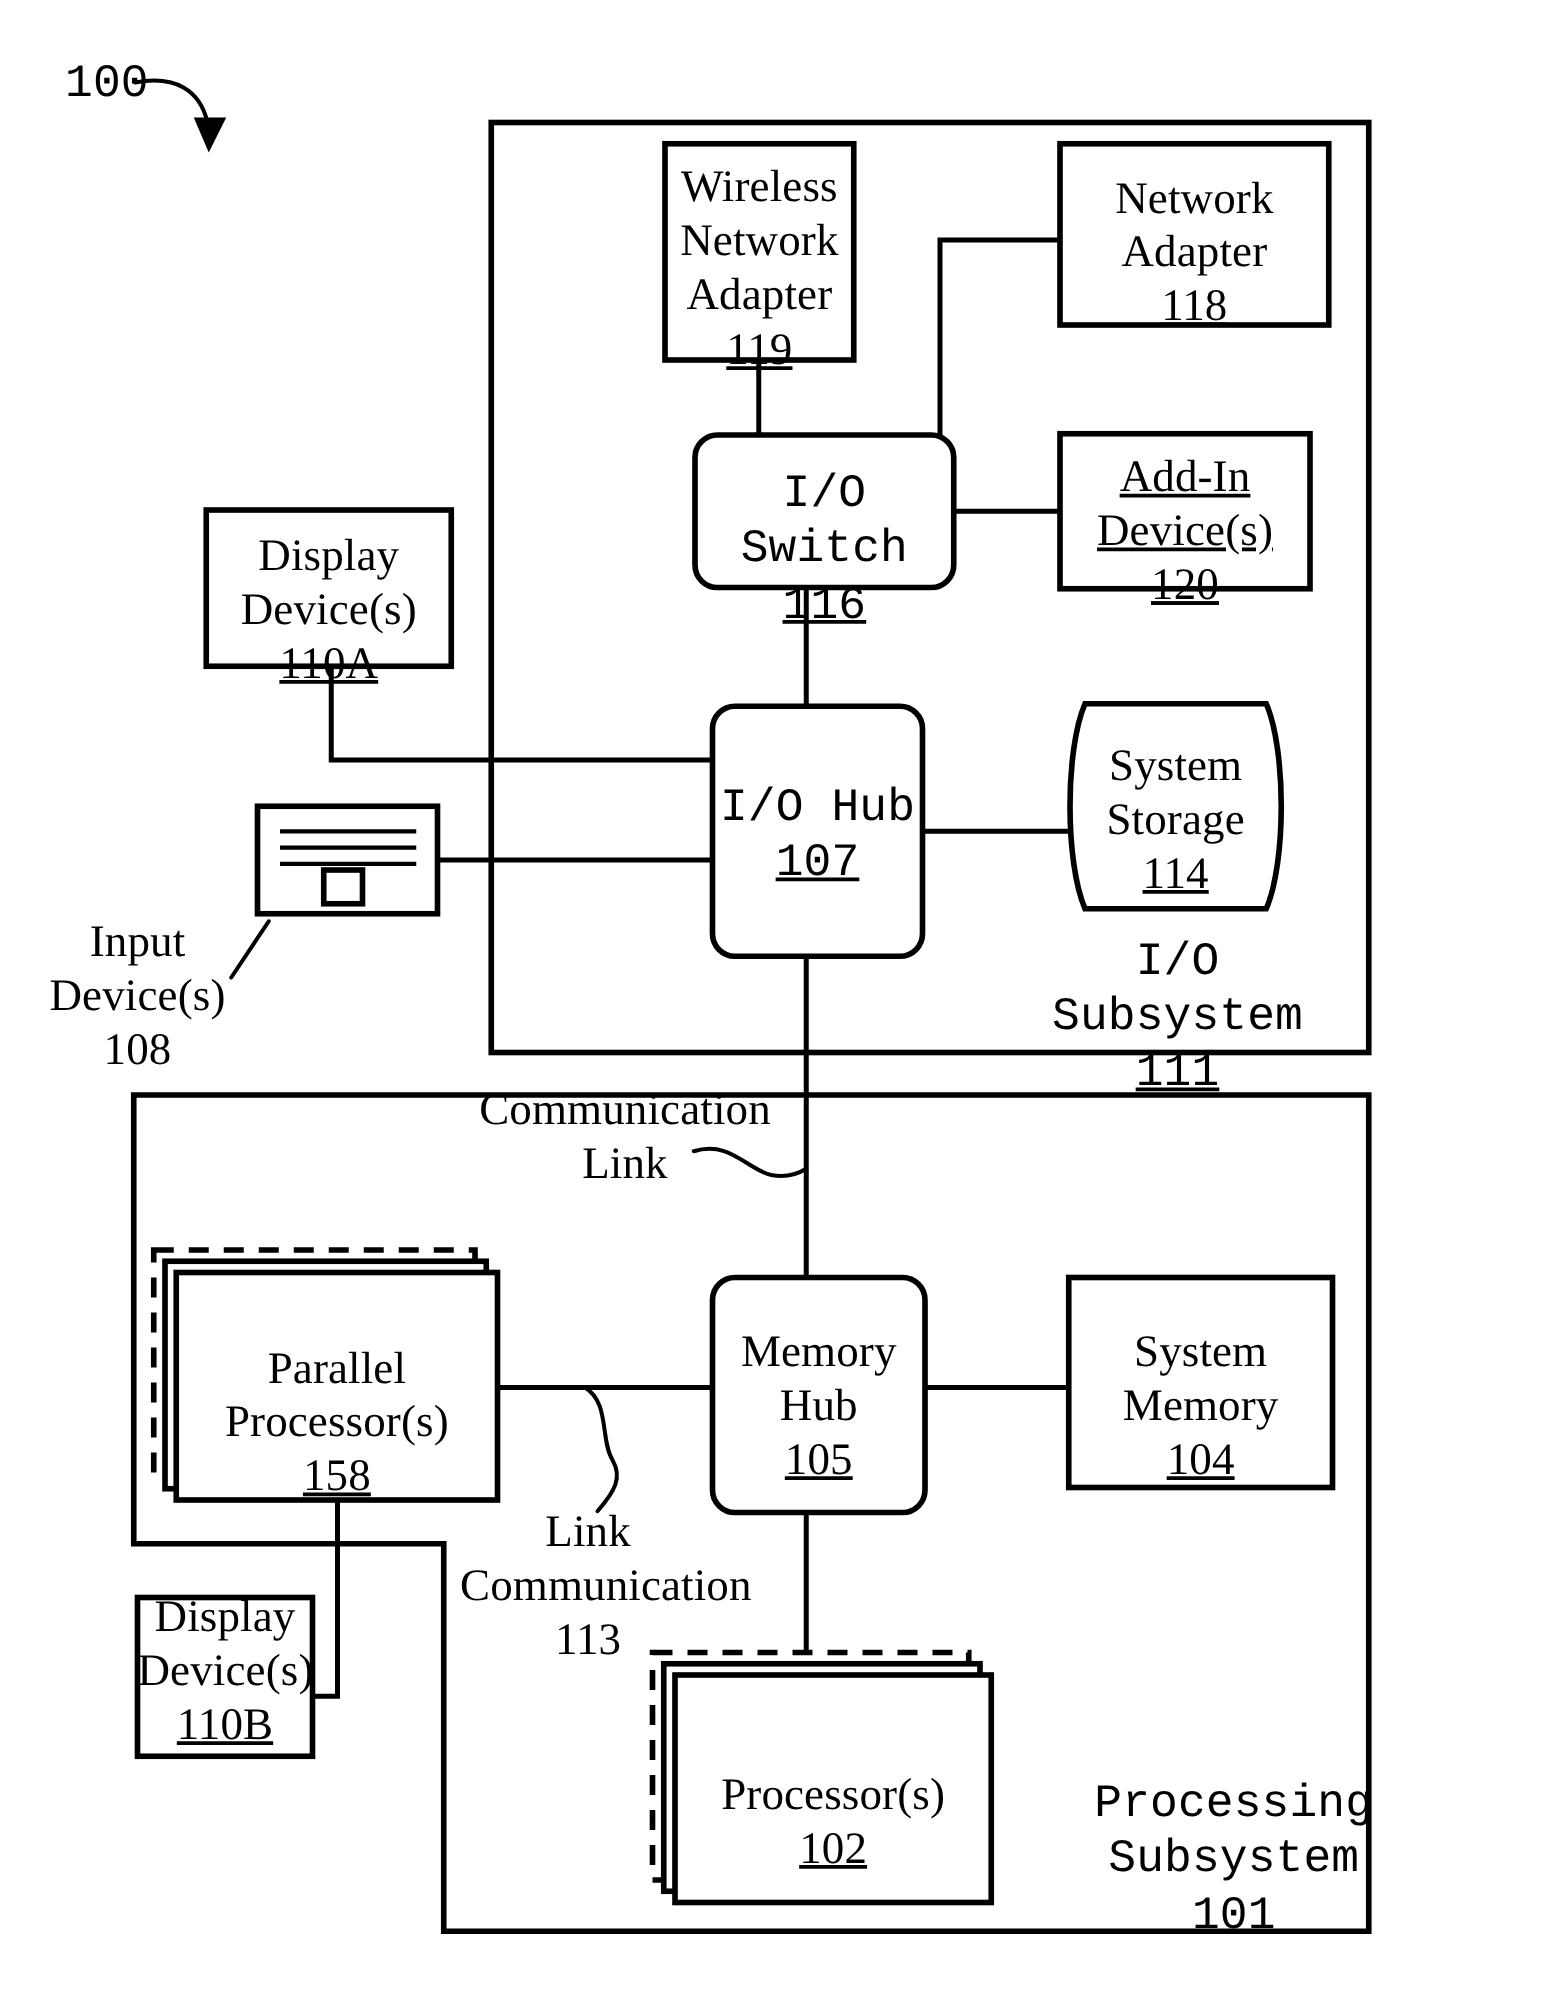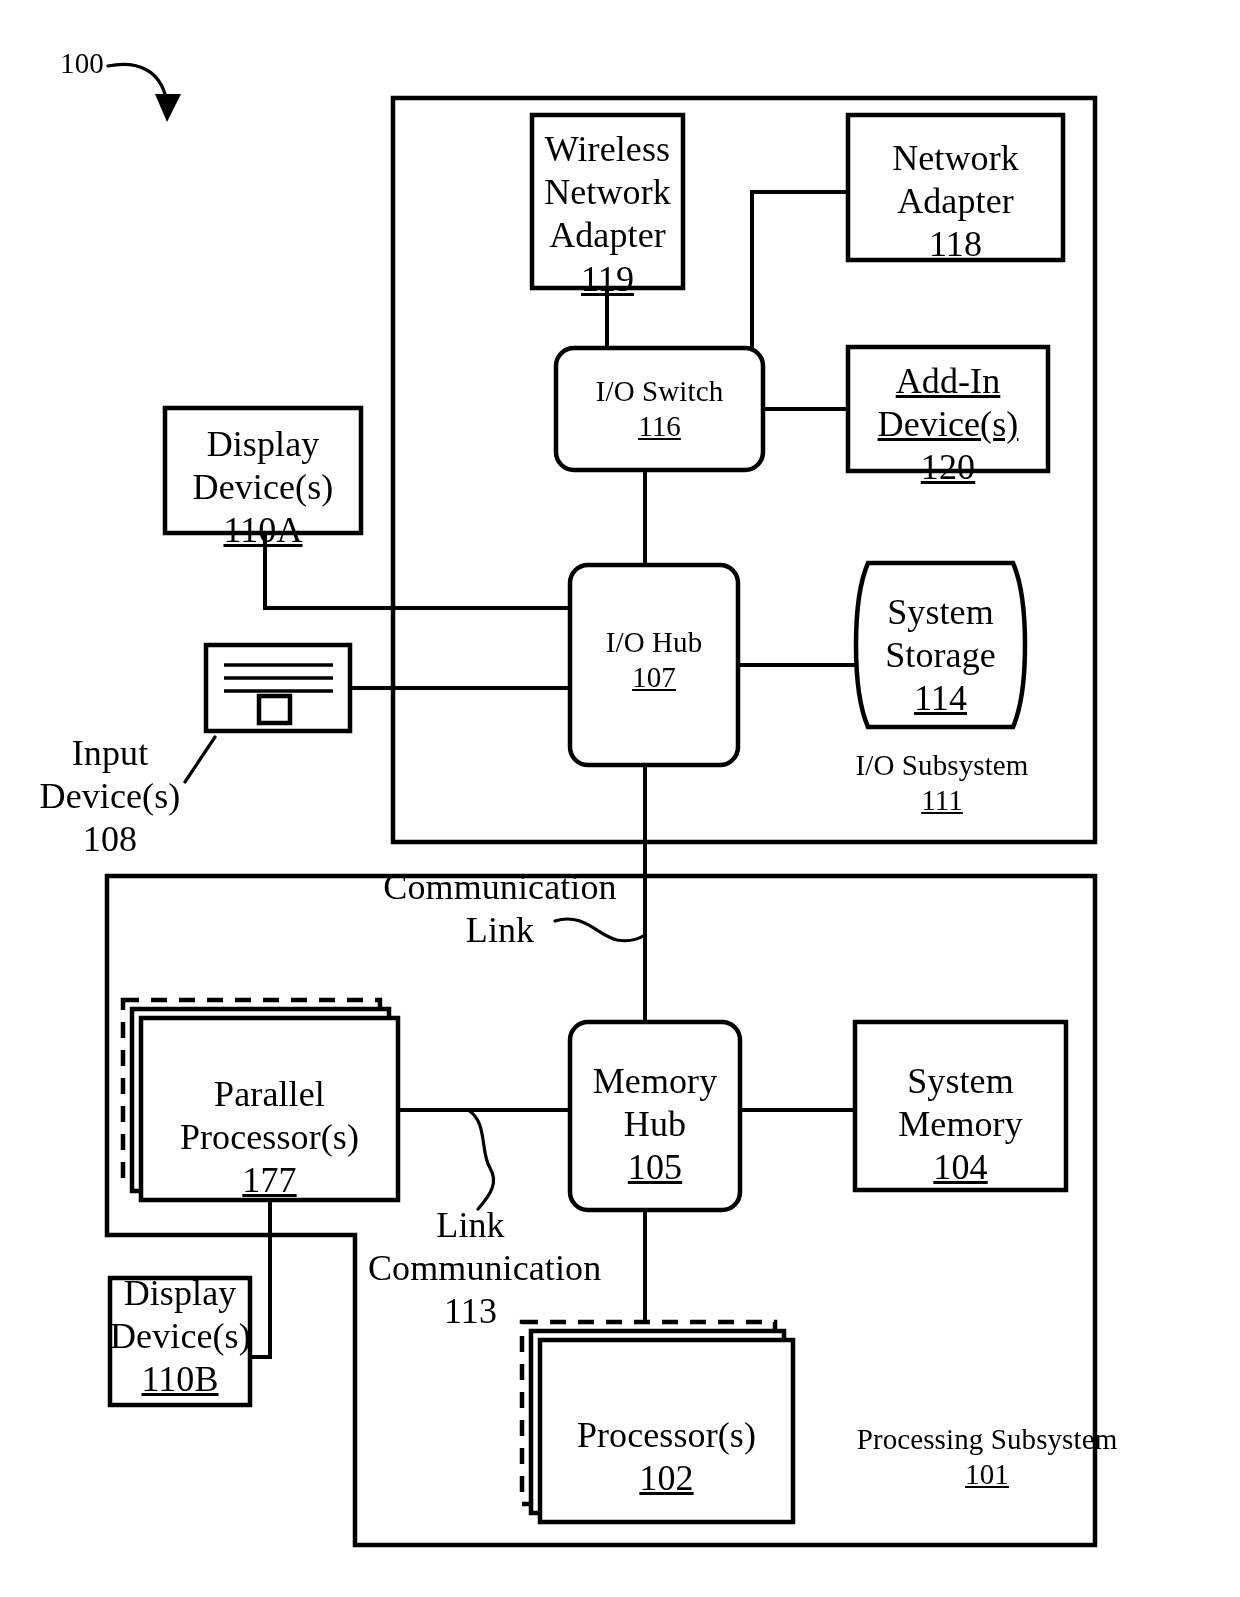--- a/index.html
+++ b/index.html
@@ -9,21 +9,21 @@
   .ln{stroke:#000;stroke-width:4;fill:none;stroke-linecap:square;}
   .ln-thin{stroke:#000;stroke-width:3.4;fill:none;}
   .bx{stroke:#000;stroke-width:4.5;fill:#ffffff;}
   .bx-dash{stroke:#000;stroke-width:4.5;fill:#ffffff;stroke-dasharray:16 12;}
   .leader{stroke:#000;stroke-width:3.2;fill:none;stroke-linecap:round;}
   .lbl{position:absolute;text-align:center;color:#000;line-height:1.20;
        font-family:"Liberation Serif",serif;letter-spacing:0.1px;}
   .lbl span{display:block;}
   .u{text-decoration:underline;text-underline-offset:2px;}
   .f28{font-size:36px;}
-  .f29{font-size:29px;}
+  .f29{font-size:37px;font-family:Liberation Mono, monospace;}
 </style>
 </head>
 <body>
 
 <div id="stage">
 
   <svg id="diagram" viewBox="0 0 1240 1597">
 
     <rect class="bx" x="393" y="98" width="702" height="744"></rect>
 
@@ -148,21 +148,21 @@
     <span>108</span>
   </div>
 
   <div class="lbl f28" style="left:380px;top:866px;width:240px;">
     <span>Communication</span>
     <span>Link</span>
   </div>
 
   <div class="lbl f28" style="left:141px;top:1073px;width:257px;">
     <span>Parallel Processor(s)</span>
-    <span class="u">177</span>
+    <span class="u">158</span>
   </div>
 
   <div class="lbl f28" style="left:570px;top:1060px;width:170px;">
     <span>Memory</span>
     <span>Hub</span>
     <span class="u">105</span>
   </div>
 
   <div class="lbl f28" style="left:855px;top:1060px;width:211px;">
     <span>System</span>

